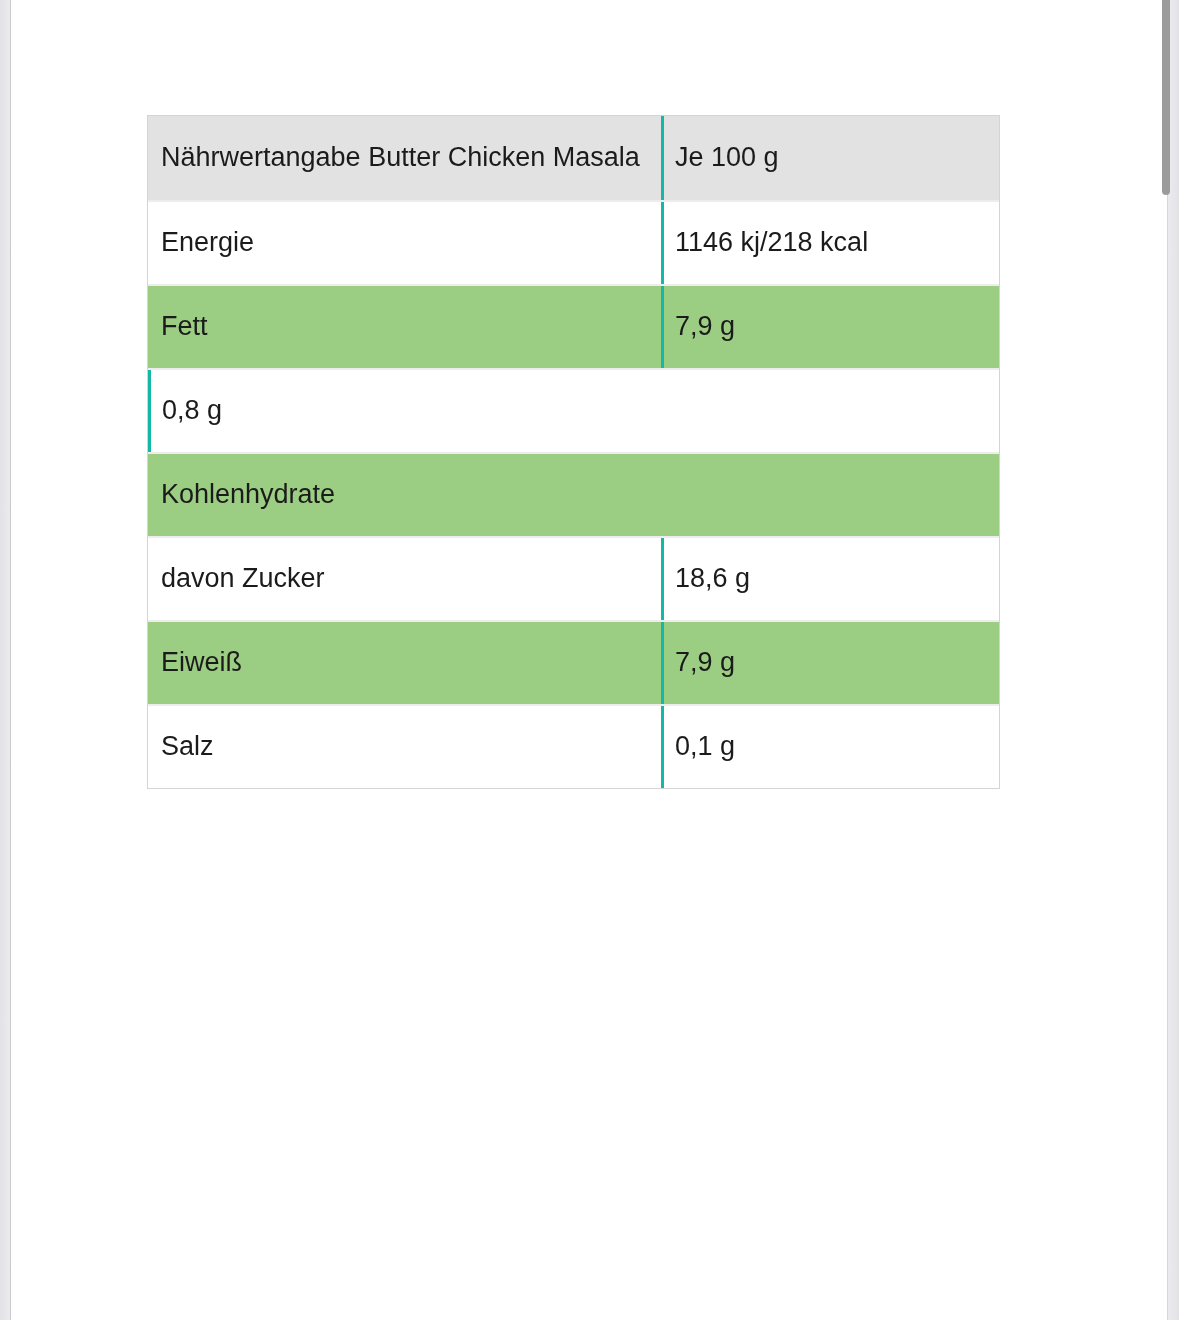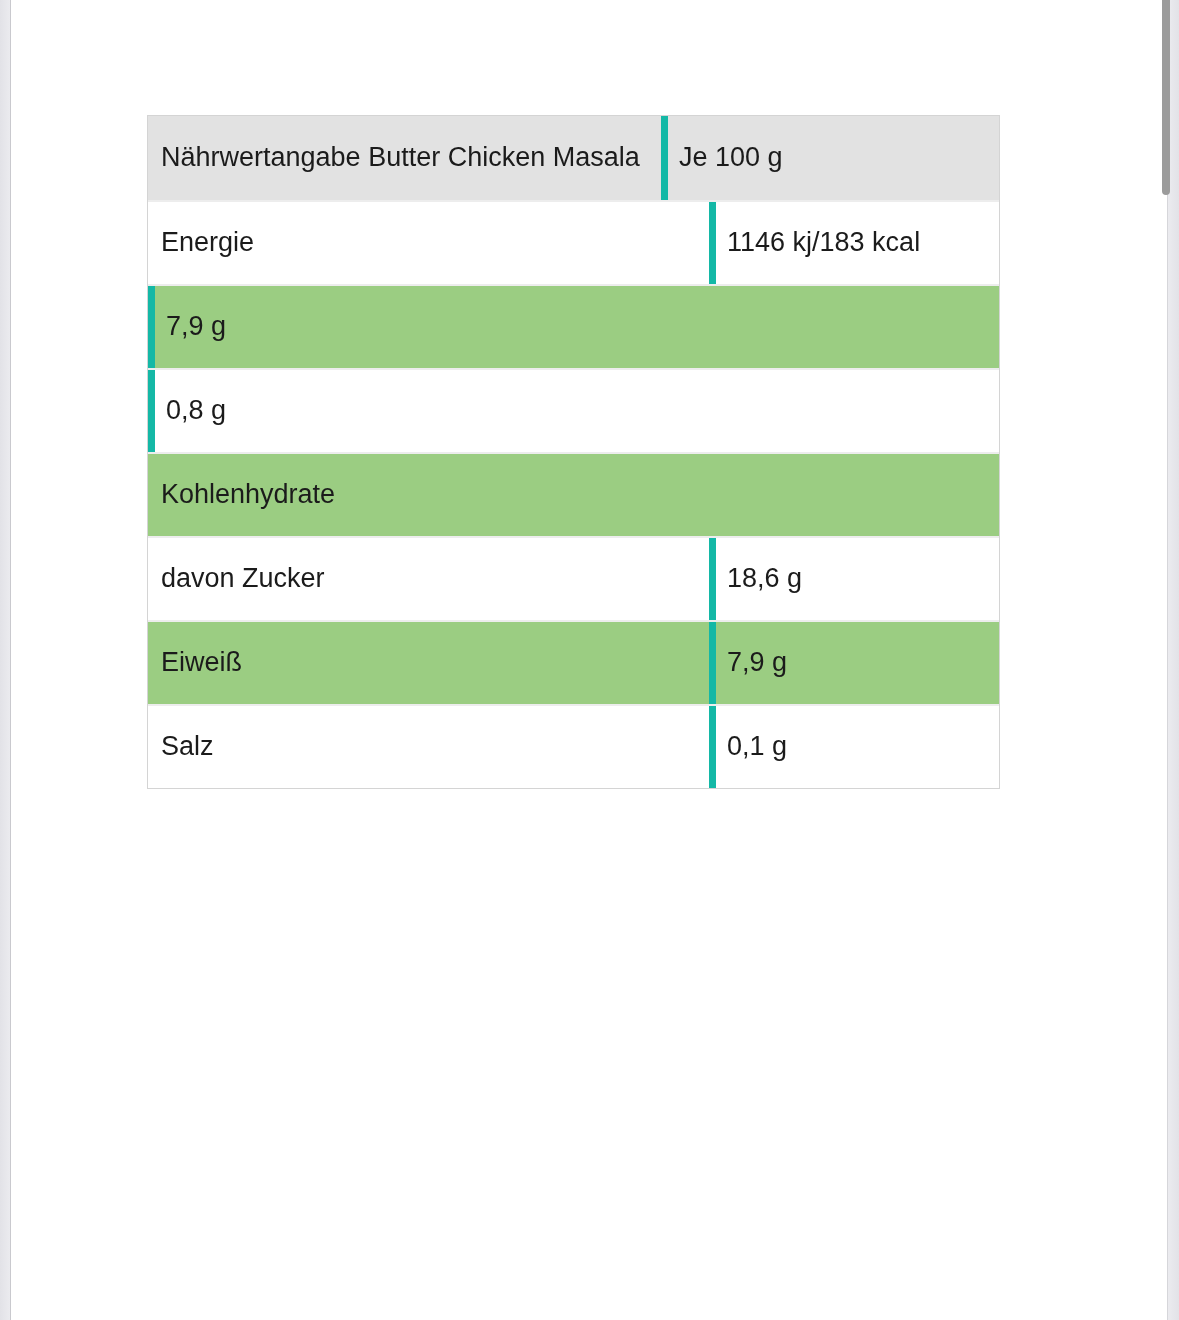--- a/index.html
+++ b/index.html
@@ -36,59 +36,60 @@
     left: 147px; top: 115px;
     width: 853px;
     border: 1px solid #d4d4d4;
     background: #ffffff;
   }
   .trow {
     display: flex;
     height: 84px;
     background: #ffffff;
   }
-  .trow + .trow { border-top: 2px solid #ededed; gap: 48px; }
+  .trow + .trow { border-top: 2px solid #ededed; }
   .trow.header { background: var(--header-bg, #e2e2e2); }
   .trow.green  { background: var(--green, #9bcd82); }
   .cell {
     display: flex;
     align-items: center;
     font-size: 27px;
     line-height: 1.1;
     white-space: nowrap;
     overflow: hidden;
   }
   .cell.label {
     width: 513px;
     padding-left: 13px;
   }
   .cell.value {
     flex: 1;
     padding-left: 11px;
-    border-left: 7px solid #14b8a6;
+    border-left: 3px solid #14b8a6;
   }
 </style>
 </head>
 <body>
 
 <div class="gutter gutter-left"></div>
 <div class="gutter gutter-right"></div>
 <div class="scrollbar-thumb" style="background: rgb(155, 155, 155);"></div>
 
 <div class="nutrition-table">
   <div class="trow header">
     <div class="cell label">Nährwertangabe Butter Chicken Masala</div>
     <div class="cell value">Je 100 g</div>
   </div>
 
   <div class="trow">
     <div class="cell label">Energie</div>
-    <div class="cell value">1146 kj/183 kcal</div>
+    <div class="cell value">1146 kj/218 kcal</div>
   </div>
   <div class="trow green">
+    <div class="cell label">Fett</div>
     <div class="cell value">7,9 g</div>
   </div>
   <div class="trow">
     <div class="cell value">0,8 g</div>
   </div>
   <div class="trow green">
     <div class="cell label">Kohlenhydrate</div>
   </div>
   <div class="trow">
     <div class="cell label">davon Zucker</div>

